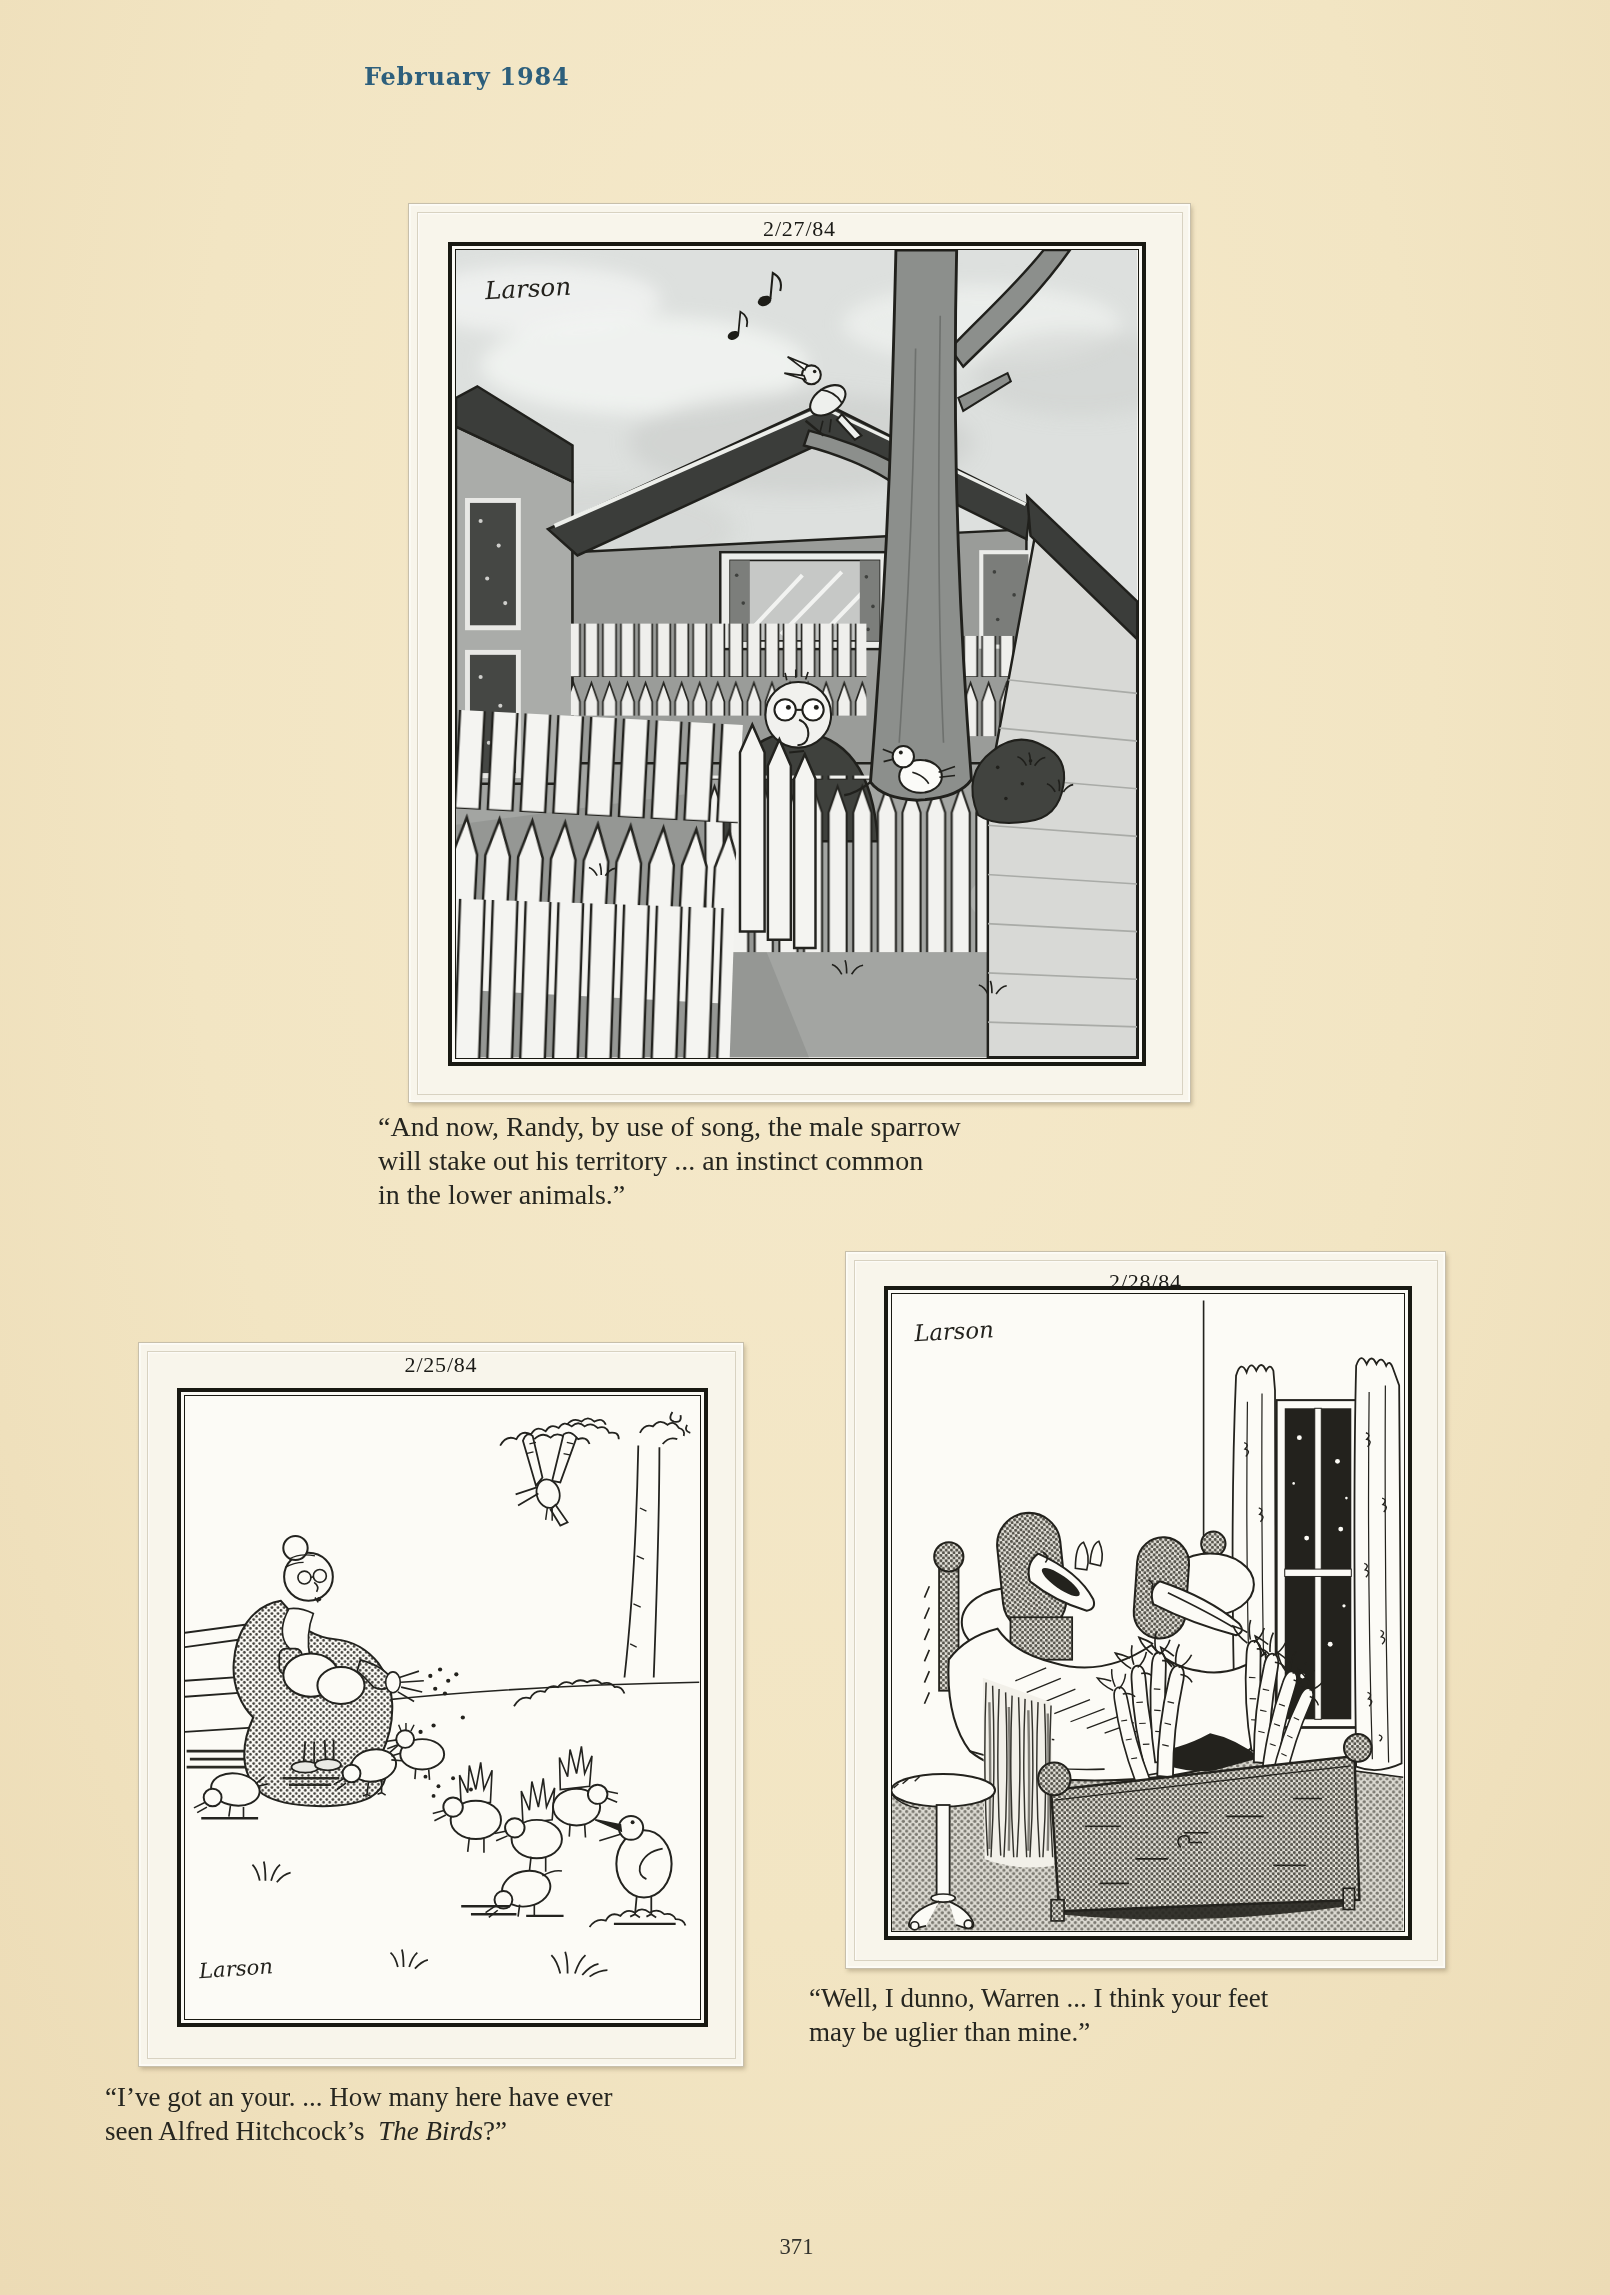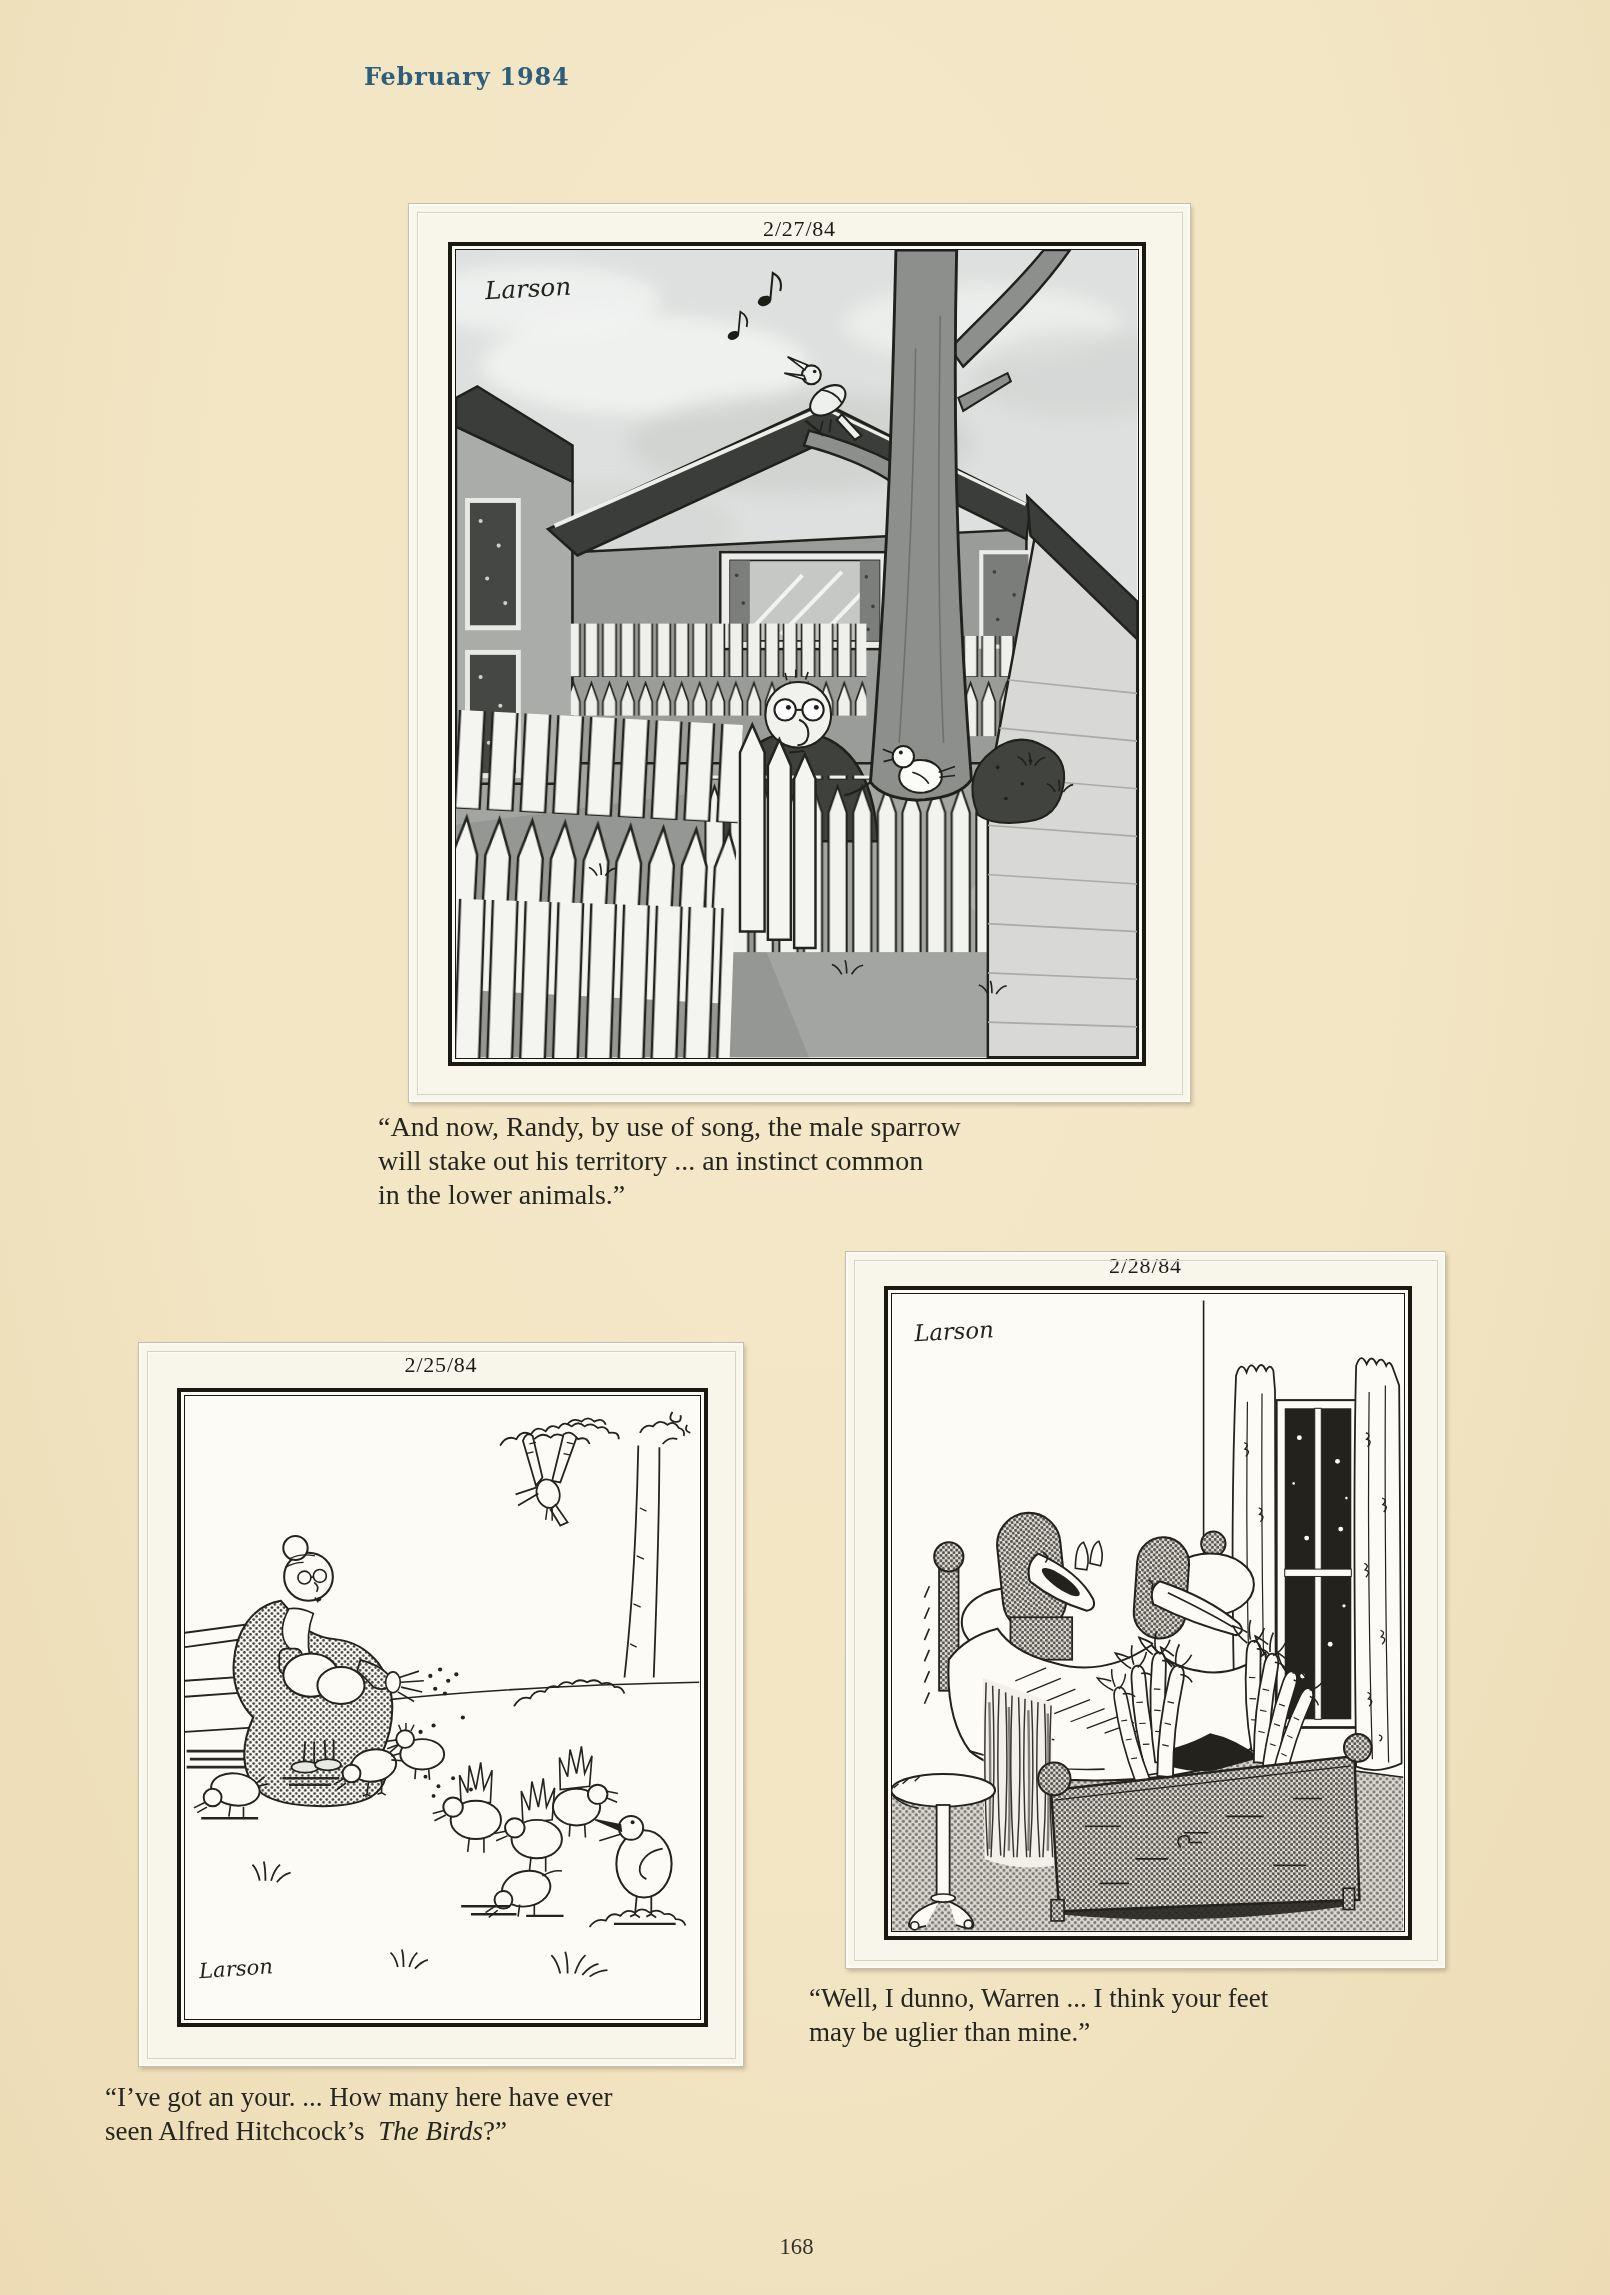--- a/index.html
+++ b/index.html
@@ -386,21 +386,21 @@
       </div>
     </div>
   </div>
 
   <div class="cap" style="left:105px;top:2080px;width:671px;">
     <div><span>“I’ve got an your. ... How many here have ever</span></div>
     <div><span>seen Alfred Hitchcock’s </span><i>The Birds</i><span>?”</span></div>
   </div>
 
   <div class="plate" style="left:845px;top:1251px;width:599px;height:716px;">
-    <div class="pdate" style="top:1px;">2/28/84</div>
+    <div class="pdate" style="top:17px;">2/28/84</div>
     <div class="art" style="left:38px;top:34px;right:33px;bottom:28.5px;">
       <div class="art-in">
       <svg viewBox="0 0 630 780" preserveAspectRatio="none">
         <defs>
           <pattern id="p3ht" width="8" height="8" patternUnits="userSpaceOnUse">
             <rect width="8" height="8" fill="#dcdad2"></rect>
             <circle cx="2" cy="2" r="2" fill="#7b7971"></circle>
                 <circle cx="6" cy="6" r="2" fill="#7b7971"></circle>
           </pattern>
           <pattern id="p3dk" width="6.5" height="6.5" patternUnits="userSpaceOnUse">
@@ -530,16 +530,16 @@
       </svg>
       </div>
     </div>
   </div>
 
   <div class="cap" style="left:809px;top:1981px;width:671px;">
     <div>“Well, I dunno, Warren ... I think your feet</div>
     <div>may be uglier than mine.”</div>
   </div>
 
-  <div class="pageno">168</div>
+  <div class="pageno">371</div>
 
 </div>
 
 
 </body></html>

